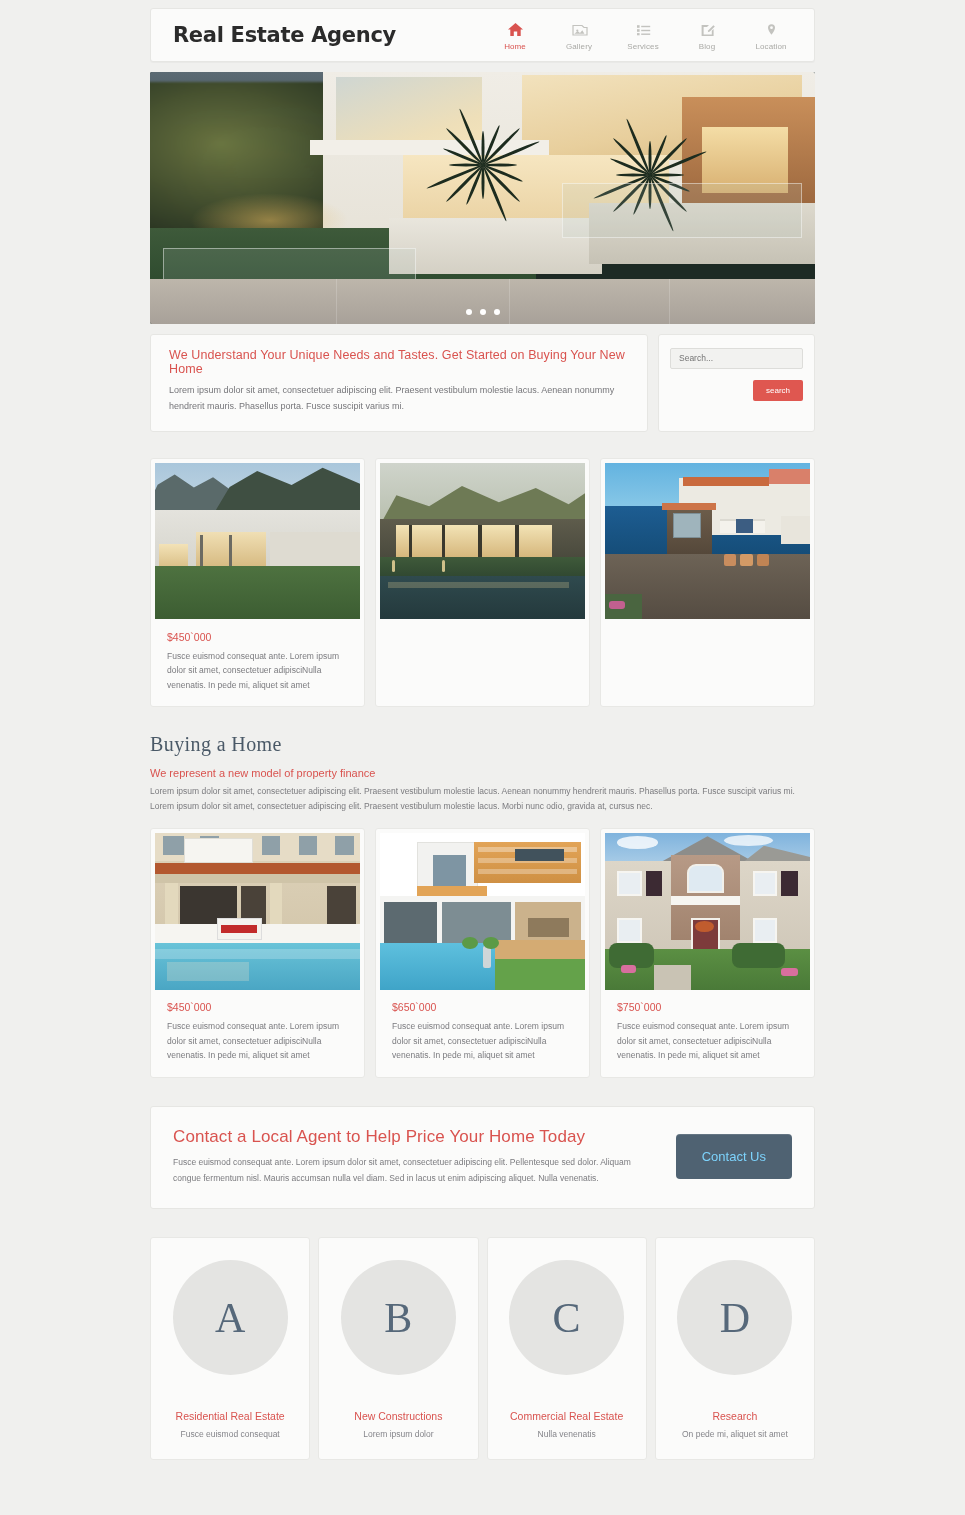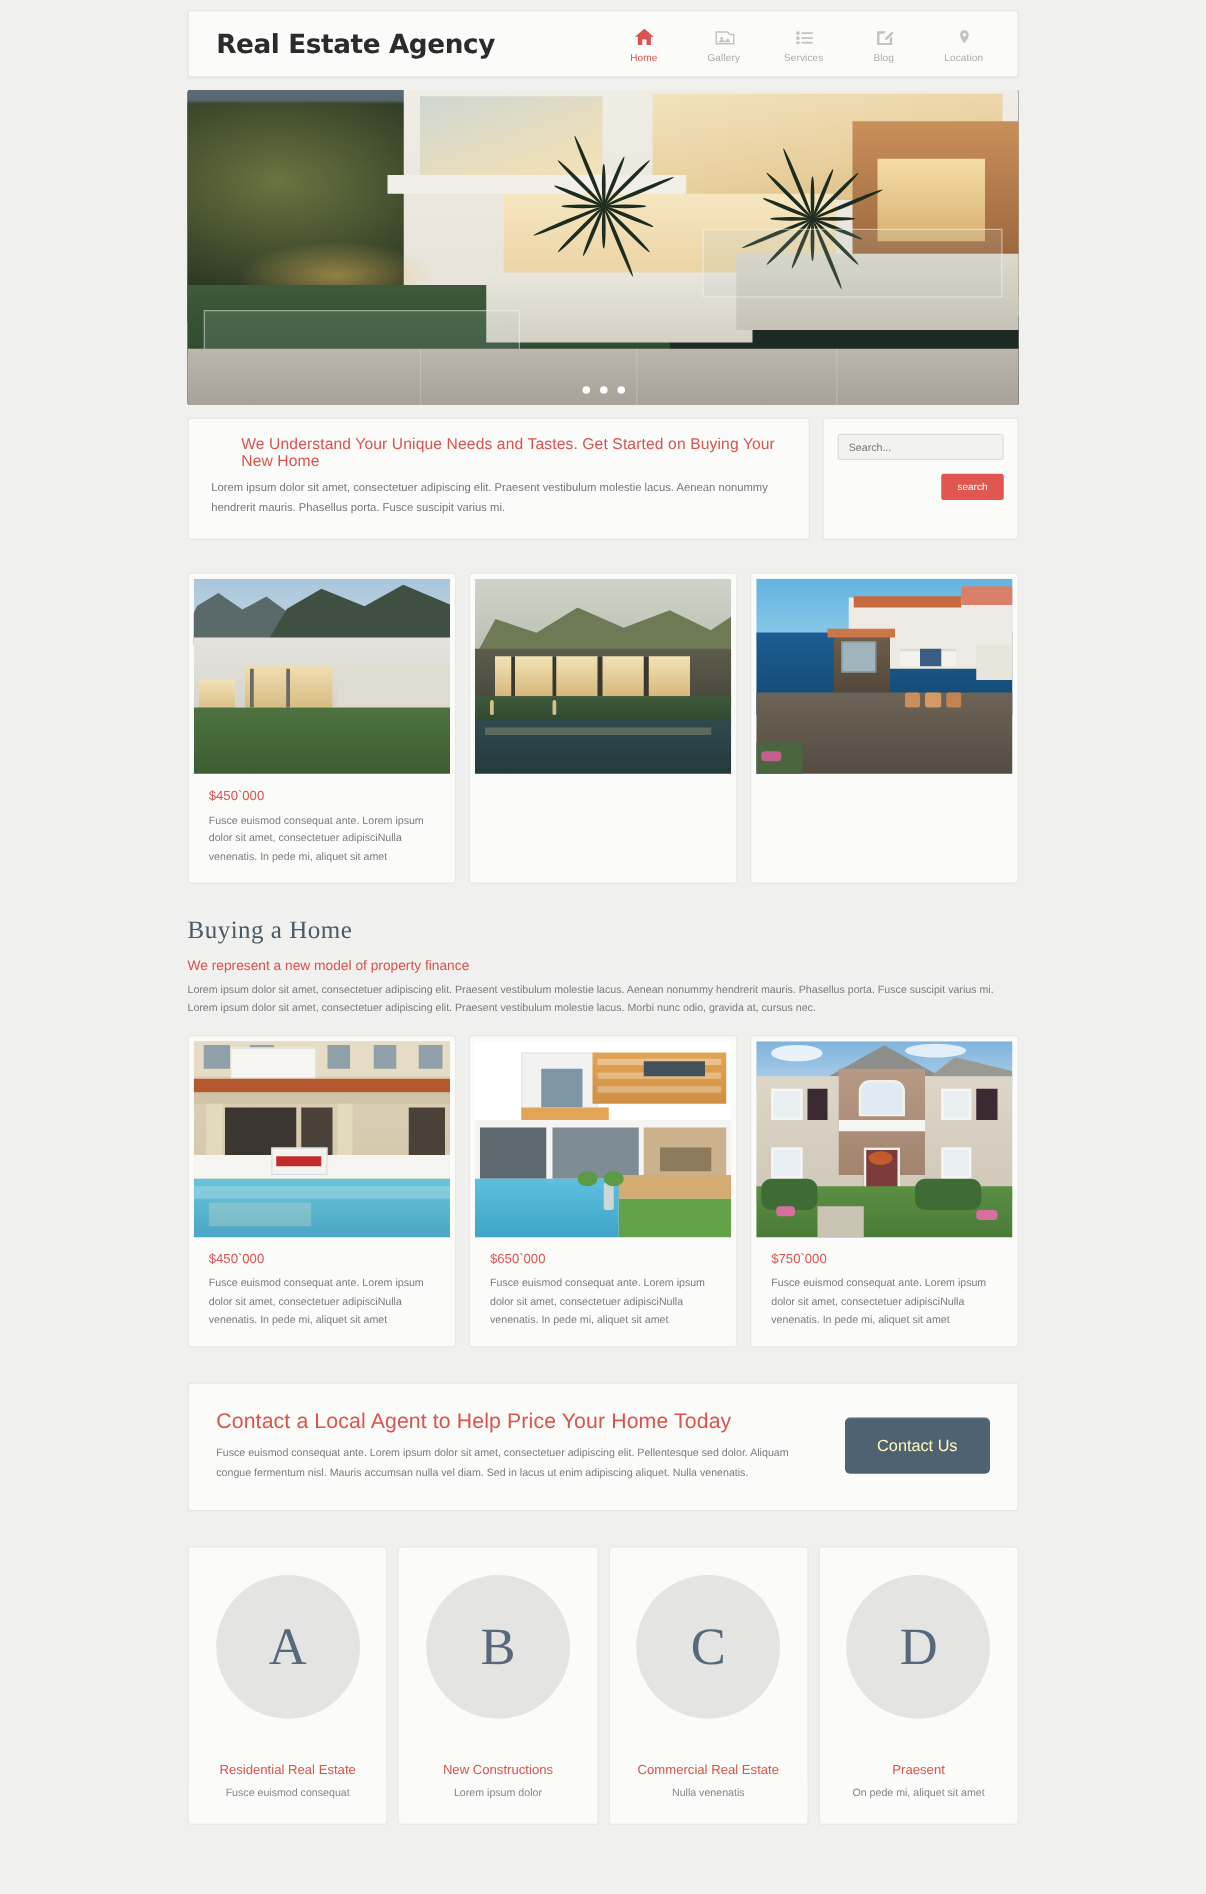--- a/index.html
+++ b/index.html
@@ -129,21 +129,21 @@
   .dot { width:6px; height:6px; border-radius:50%; background:#fff; cursor:pointer; }
 
   
   .introrow { width:665px; margin:10px auto 0; display:flex; gap:10px; }
   .intro-box {
     flex:1; background:#fbfbfa; border:1px solid #e6e6e3;
     border-radius:3px; padding:13px 18px 16px;
   }
   .intro-title {
     color:#d9534f; font-size:12.5px; font-weight:normal;
-    margin-bottom:7px; letter-spacing:.1px;margin-left:24px;
+    margin-bottom:7px; letter-spacing:.1px;
   }
   .intro-text { font-size:9px; color:#76767a; line-height:1.75; }
   .search-box {
     width:157px; background:#fbfbfa; border:1px solid #e6e6e3;
     border-radius:3px; padding:12px 11px 13px;
   }
   .search-input {
     width:100%; height:21px; border:1px solid #ddddda;
     background:#f2f2f0; border-radius:2px;
     font-size:8.5px; color:#9a9a98; padding:0 8px;
@@ -183,21 +183,21 @@
   .contact {
     width:665px; margin:0 auto; background:#fbfbfa;
     border:1px solid #e6e6e3; border-radius:3px;
     padding:20px 22px 22px; display:flex; align-items:center; gap:16px;
   }
   .contact-left { flex:1; }
   .contact-title { color:#d9534f; font-size:17px; font-weight:normal; letter-spacing:.1px; }
   .contact-text { font-size:8.5px; color:#7b7b7f; line-height:1.85; margin-top:8px; }
   .contact-btn {
     background:#4f6272; border:none; border-radius:4px;
-    color:#fef9c3; font-size:13px; padding:15px 26px; cursor:pointer;
+    color:#7dd3fc; font-size:13px; padding:15px 26px; cursor:pointer;
     font-family:"Liberation Sans", sans-serif; white-space:nowrap;
     box-shadow: inset 0 1px 0 rgba(255,255,255,.12);
   }
 
   
   .offers { display:flex; gap:8px; }
   .offer {
     flex:1; background:#fbfbfa; border:1px solid #e8e8e5;
     border-radius:3px; padding:22px 12px 20px; text-align:center;
   }
@@ -563,21 +563,21 @@
         </div>
         <div class="offer-title">Commercial Real Estate</div>
         <div class="offer-sub">Nulla venenatis</div>
 
       </div>
 
       <div class="offer">
         <div class="offer-circle">
           <span class="offer-letter">D</span>
         </div>
-        <div class="offer-title">Praesent</div>
+        <div class="offer-title">Research</div>
         <div class="offer-sub">On pede mi, aliquet sit amet</div>
 
       </div>
 
     </div>
   </div>
 
 </div>
 
 </body></html>

